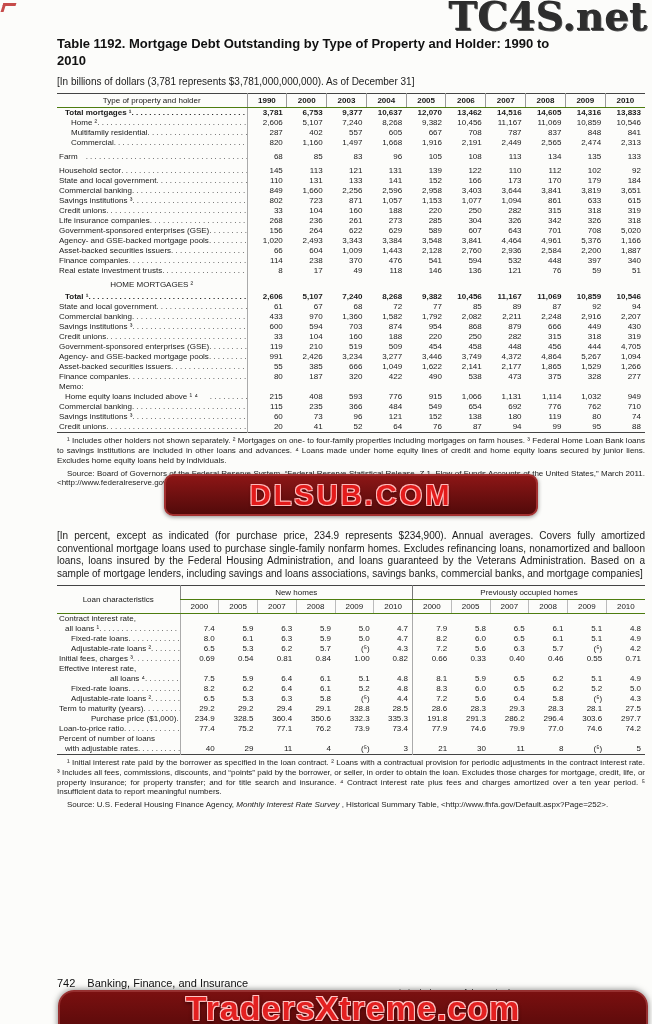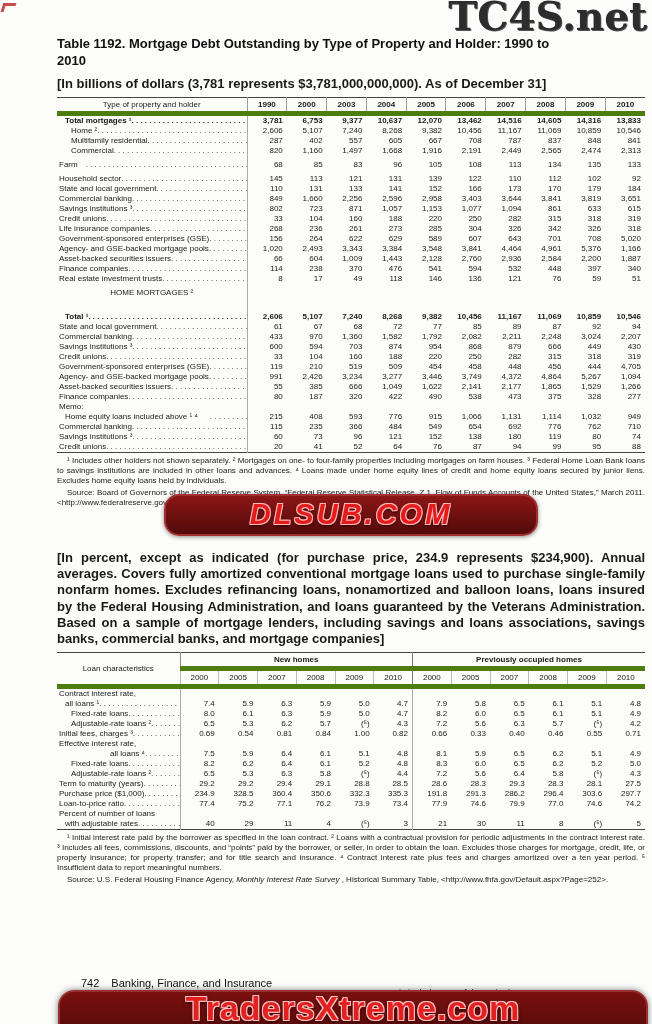--- a/index.html
+++ b/index.html
@@ -12,29 +12,29 @@
   .corner-mark { position:absolute; left:2px; top:3px; width:13px; height:9px;
                  border-top:3px solid #b51010; border-left:3px solid #b51010;
                  transform:skewX(-18deg); opacity:.75; }
 
   .wm-top { position:absolute; top:-7px; right:5px; z-index:2;
             font-family:"DejaVu Serif", serif; font-weight:bold; font-size:39px;
             color:#2d2d2d; letter-spacing:0px; text-shadow:1px 1px 0 #555; }
 
   .tbl-title { font-size:13px; font-weight:bold; line-height:1.3; max-width:505px;
                margin-bottom:6px; color:#111; }
-  .tbl-note  { font-size:13px; line-height:1.25; margin-bottom:5px; text-align:justify;font-weight:bold; }
+  .tbl-note  { font-size:10px; line-height:1.25; margin-bottom:5px; text-align:justify; }
 
   table.stat { width:100%; border-collapse:collapse; table-layout:fixed;
                border-top:1px solid #444; border-bottom:1px solid #444; }
   .stat th { font-size:8px; padding:2px 1px; text-align:center; vertical-align:middle;
-             border-bottom:5px solid #4d7c0f; font-weight:bold; }
+             border-bottom:1px solid #4d7c0f; font-weight:bold; }
   .stat th.stub-h { font-weight:normal; }
   .stat .yr  { border-left:1px solid #999; }
-  .stat .grp { border-left:1px solid #888; font-weight:bold; }
+  .stat .grp { border-left:1px solid #888; font-weight:normal; }
   .stat .yr2 { border-left:1px solid #bbb; font-weight:normal; }
   .stat .grpsep { border-left:1px solid #777; }
 
   .stat td { font-size:8px; line-height:10px; padding:0; vertical-align:bottom; }
   .stat td.num { text-align:right; padding-right:4px; white-space:nowrap; }
   .stat td.stub { overflow:hidden; }
   #t1192 tbody td:nth-child(2),
   #t1193 tbody td:nth-child(2),
   #t1193 tbody td:nth-child(8) { border-left:1px solid #aaa; }
 
@@ -45,27 +45,27 @@
   .section-lbl { text-align:center; padding:4px 0 2px; }
   .bold { font-weight:bold; }
   tr.sp td { height:4px; }
 
   .fn { font-size:8px; line-height:1.22; margin-top:3px; text-indent:10px;
         text-align:justify; }
   .fn em { font-style:italic; }
 
   .banner-mid { width:374px; height:42px; margin:-14px auto 14px; position:relative; z-index:3;
                 background:linear-gradient(#8c1616,#520a0a); border:2px solid #a23030;
-                border-radius:15px; display:flex; align-items:center; justify-content:center;
-                box-shadow:0 1px 4px rgba(0,0,0,.45);font-style:italic; }
+                border-radius:9px; display:flex; align-items:center; justify-content:center;
+                box-shadow:0 1px 4px rgba(0,0,0,.45); }
   .banner-mid-text { font-size:29px; font-weight:bold; letter-spacing:3px; color:#e31b1b;
                      text-shadow:-1px -1px 0 #ffb9b9, 1px -1px 0 #ffb9b9,
                                  -1px 1px 0 #ffb9b9, 1px 1px 0 #ffb9b9, 0 2px 3px #2e0202; }
 
-  .footer-line { position:absolute; left:57px; top:977px; font-size:11px; color:#111; z-index:1;margin-left:24px; }
+  .footer-line { position:absolute; left:57px; top:977px; font-size:11px; color:#111; z-index:1; }
   .footer-line .pgno { margin-right:12px; }
   .credit-line { position:absolute; left:296px; top:988px; font-size:9px; color:#222;
                  white-space:nowrap; z-index:1; }
 
   .banner-bottom { position:absolute; left:58px; top:990px; width:590px; height:64px;
                    background:linear-gradient(#7a1010,#470707); border:2px solid #963030;
                    border-radius:16px; display:flex; align-items:flex-start; justify-content:center;
                    z-index:3; box-shadow:0 0 6px rgba(0,0,0,.5); }
   .banner-bottom-text { font-size:34px; font-weight:bold; letter-spacing:1px; color:#e32020;
                         margin-top:-3px;
@@ -430,21 +430,21 @@
               <td class="num"></td>
               <td class="num"></td>
               <td class="num"></td>
               <td class="num"></td>
               <td class="num"></td>
               <td class="num"></td>
               <td class="num"></td>
             </tr>
             <tr>
               <td class="stub bold">
-                <div class="leader" style="padding-left: 8px; margin-top: 12px;">
+                <div class="leader" style="padding-left: 8px;">
                   <span class="lbl">Total ¹</span>
                   <span class="dots"></span>
                 </div>
               </td>
               <td class="num bold">2,606</td>
               <td class="num bold">5,107</td>
               <td class="num bold">7,240</td>
               <td class="num bold">8,268</td>
               <td class="num bold">9,382</td>
               <td class="num bold">10,456</td>
@@ -479,21 +479,21 @@
                 </div>
               </td>
               <td class="num">433</td>
               <td class="num">970</td>
               <td class="num">1,360</td>
               <td class="num">1,582</td>
               <td class="num">1,792</td>
               <td class="num">2,082</td>
               <td class="num">2,211</td>
               <td class="num">2,248</td>
-              <td class="num">3,024</td>
+              <td class="num">2,916</td>
               <td class="num">2,207</td>
             </tr>
             <tr>
               <td class="stub">
                 <div class="leader" style="padding-left: 2px;">
                   <span class="lbl">Savings institutions ³</span>
                   <span class="dots"></span>
                 </div>
               </td>
               <td class="num">600</td>
@@ -920,21 +920,21 @@
               <td class="num">28.5</td>
               <td class="num">28.6</td>
               <td class="num">28.3</td>
               <td class="num">29.3</td>
               <td class="num">28.3</td>
               <td class="num">28.1</td>
               <td class="num">27.5</td>
             </tr>
             <tr>
               <td class="stub">
-                <div class="leader" style="padding-left: 2px;">
+                <div class="leader" style="padding-left: 2px; margin-left: 32px;">
                   <span class="lbl">Purchase price ($1,000)</span>
                   <span class="dots"></span>
                 </div>
               </td>
               <td class="num">234.9</td>
               <td class="num">328.5</td>
               <td class="num">360.4</td>
               <td class="num">350.6</td>
               <td class="num">332.3</td>
               <td class="num">335.3</td>

